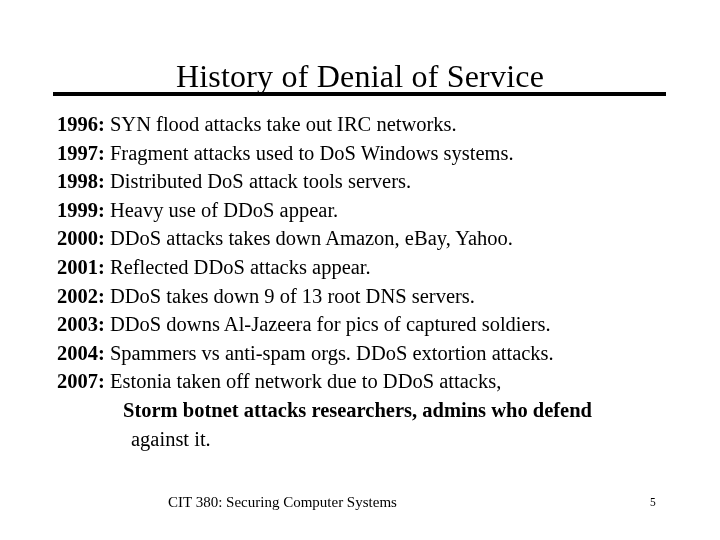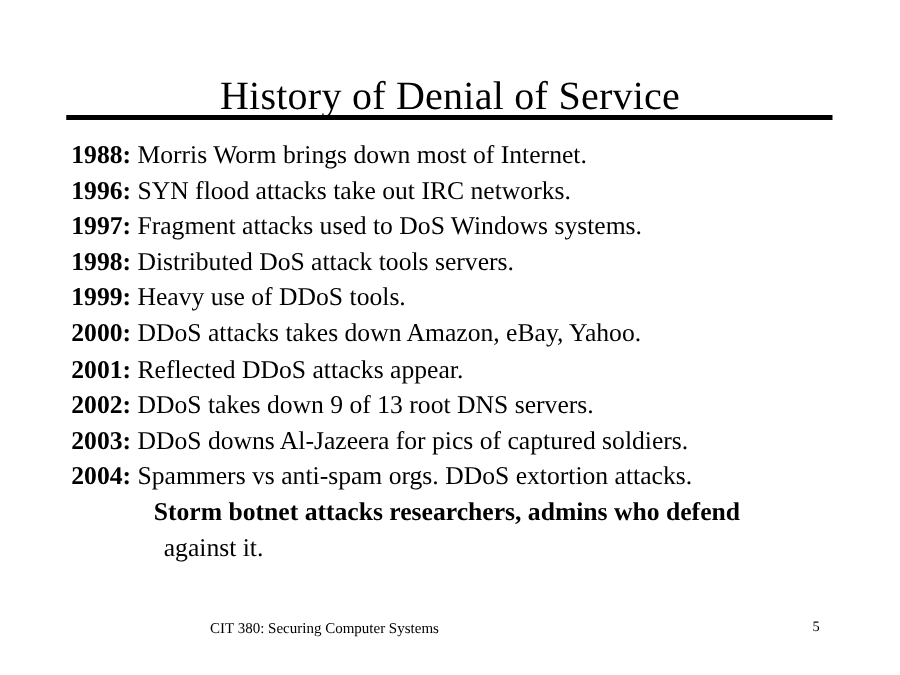--- a/index.html
+++ b/index.html
@@ -69,21 +69,21 @@
     position: absolute;
     top: 495px;
     left: 0;
     width: 720px;
     height: 20px;
   }
   .footer-text {
     position: absolute;
     left: 168px;
     top: 0;
-    font-size: 12px;
+    font-size: 15px;
     line-height: 15px;
     white-space: nowrap;
   }
   .footer-page-number {
     position: absolute;
     left: 650px;
     top: 0;
     font-size: 11.5px;
     line-height: 15px;
   }
@@ -92,43 +92,39 @@
 <body>
 
 <div class="slide">
 
   <h1 class="slide-title">History of Denial of Service</h1>
 
   <div class="title-rule"></div>
 
   <div class="body-block">
 
-    <div class="timeline-row">
-      <span class="year-label">1988:</span>
-      <span class="event-text">Morris Worm brings down most of Internet.</span>
-    </div>
 
     <div class="timeline-row">
       <span class="year-label">1996:</span>
       <span class="event-text">SYN flood attacks take out IRC networks.</span>
     </div>
 
     <div class="timeline-row">
       <span class="year-label">1997:</span>
       <span class="event-text">Fragment attacks used to DoS Windows systems.</span>
     </div>
 
     <div class="timeline-row">
       <span class="year-label">1998:</span>
       <span class="event-text">Distributed DoS attack tools servers.</span>
     </div>
 
     <div class="timeline-row">
       <span class="year-label">1999:</span>
-      <span class="event-text">Heavy use of DDoS tools.</span>
+      <span class="event-text">Heavy use of DDoS appear.</span>
     </div>
 
     <div class="timeline-row">
       <span class="year-label">2000:</span>
       <span class="event-text">DDoS attacks takes down Amazon, eBay, Yahoo.</span>
     </div>
 
     <div class="timeline-row">
       <span class="year-label">2001:</span>
       <span class="event-text">Reflected DDoS attacks appear.</span>
@@ -142,20 +138,24 @@
     <div class="timeline-row">
       <span class="year-label">2003:</span>
       <span class="event-text">DDoS downs Al-Jazeera for pics of captured soldiers.</span>
     </div>
 
     <div class="timeline-row">
       <span class="year-label">2004:</span>
       <span class="event-text">Spammers vs anti-spam orgs.  DDoS extortion attacks.</span>
     </div>
 
+    <div class="timeline-row">
+      <span class="year-label">2007:</span>
+      <span class="event-text">Estonia taken off network due to DDoS attacks,</span>
+    </div>
 
     <div class="continuation-row indent-1">Storm botnet attacks researchers, admins who defend</div>
 
     <div class="continuation-row indent-2">against it.</div>
 
   </div>
 
   <div class="slide-footer">
     <span class="footer-text">CIT 380: Securing Computer Systems</span>
     <span class="footer-page-number">5</span>

